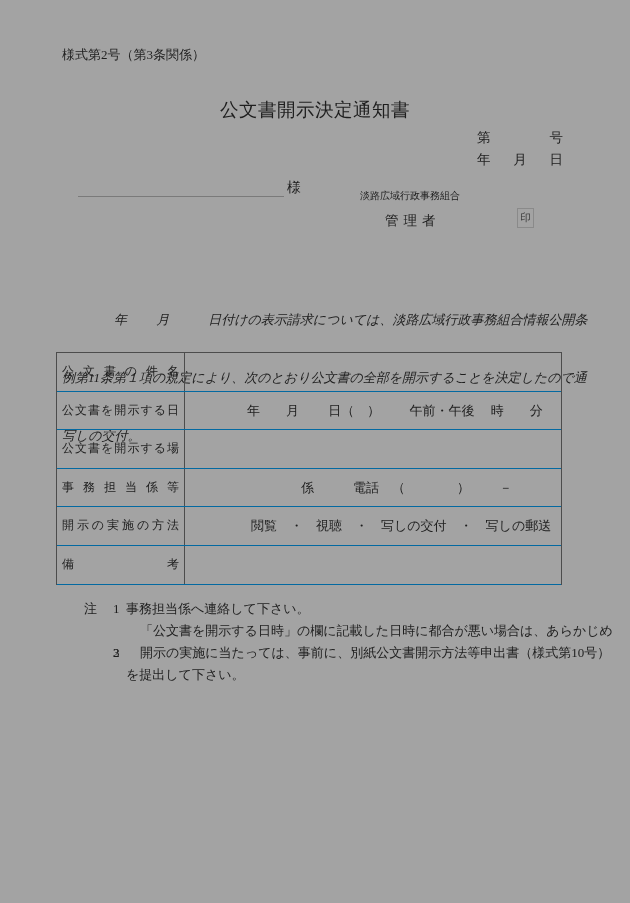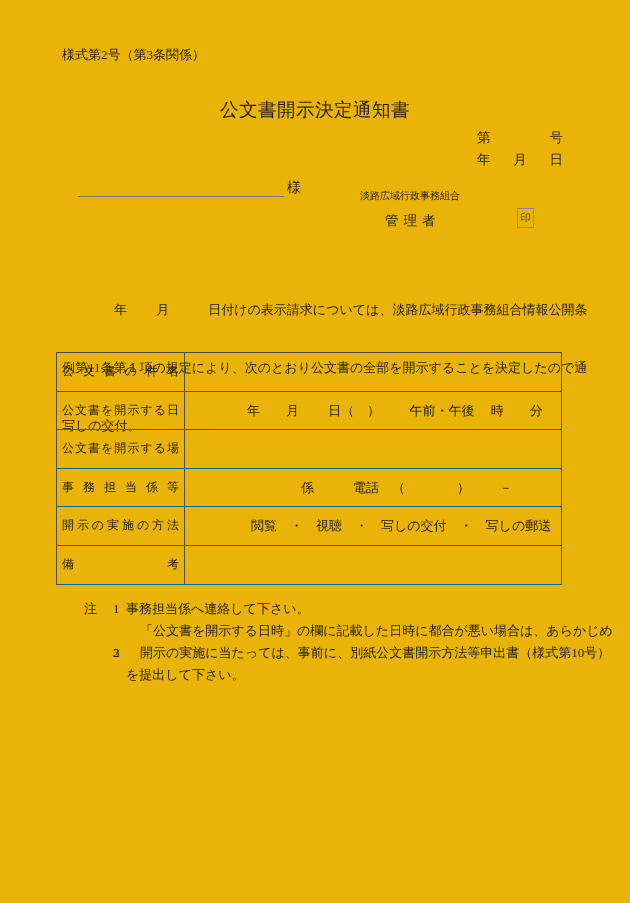--- a/index.html
+++ b/index.html
@@ -1,21 +1,21 @@
 <!DOCTYPE html>
 <html><head>
 <meta charset="utf-8">
 <style>
   html, body { margin: 0; padding: 0; background: #e9e9e9; }
   .page {
     position: relative;
     width: 630px;
     height: 903px;
     margin: 0 auto;
-    background: #eab308;
+    background: #a3a3a3;
     color: #1e1e1e;
     font-family: "Liberation Serif", "DejaVu Serif", serif;
     overflow: hidden;
     border-bottom: 1px solid #cfcfcf;
   }
   .abs { position: absolute; white-space: pre; }
 
   .form-label { left: 62px; top: 46px; font-size: 13px; }
 
   .doc-title {
@@ -51,21 +51,21 @@
     left: 517px; top: 208px;
     width: 15px; height: 18px;
     border: 1px solid #8a8a8a;
     font-size: 10.5px; line-height: 18px;
     text-align: center;
     letter-spacing: 0;
     position: absolute;
     color: #3a3a3a;
   }
 
-  .body-par { left: 62px; top: 263px; width: 522px; }
+  .body-par { left: 62px; top: 273px; width: 522px; font-style: italic; }
   .body-line { font-size: 13px; line-height: 22px; white-space: pre; }
 
   .main-table {
     position: absolute;
     left: 56px; top: 352px;
     width: 506px;
     border: 1px solid #4c4c4c;
     border-bottom: none;
     box-sizing: border-box;
   }

